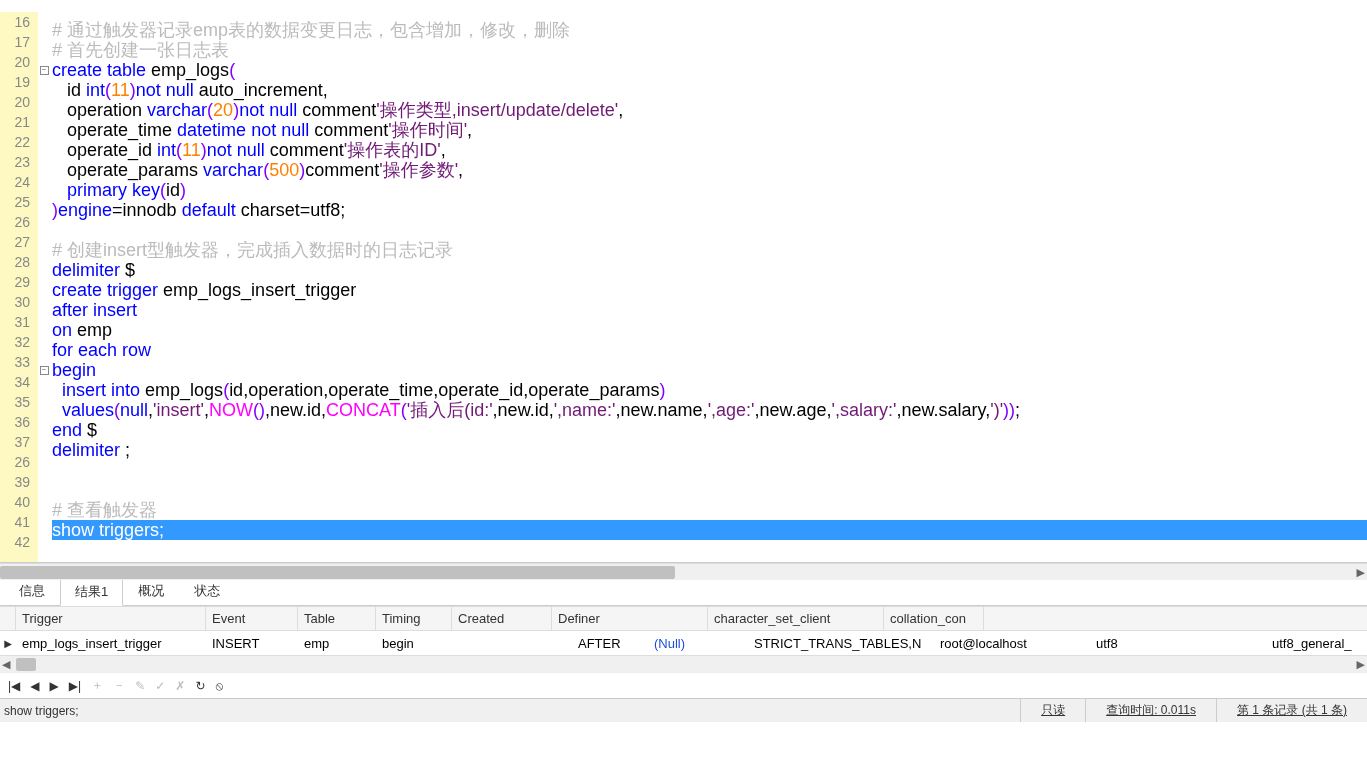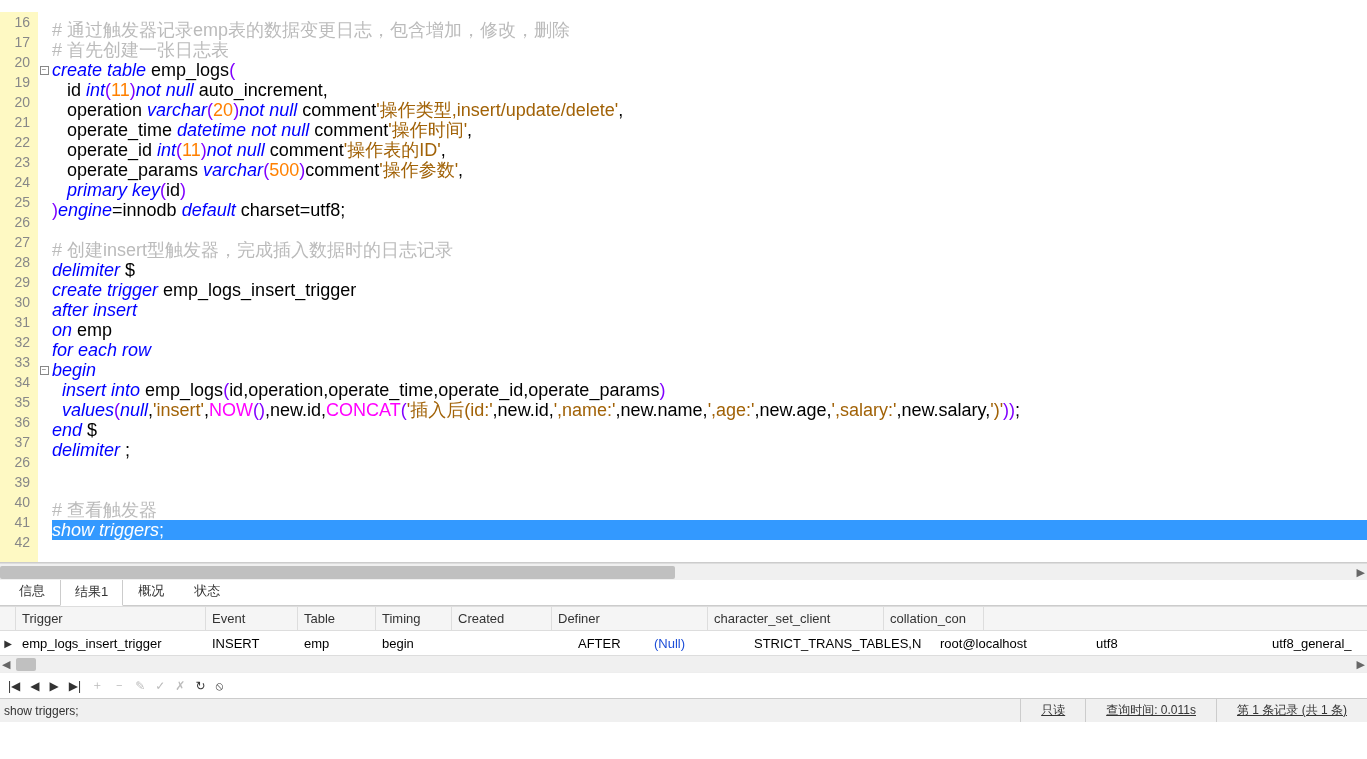--- a/index.html
+++ b/index.html
@@ -4,25 +4,25 @@
 <style>
 * { margin: 0; padding: 0; box-sizing: border-box; font-family: "Microsoft YaHei", "Segoe UI", sans-serif; }
 body { background: #fff; font-size: 13px; overflow: hidden; }
 .editor-area { height: 563px; display: flex; border-bottom: 1px solid #ccc; overflow: hidden; }
 .gutter { width: 38px; background: #fef9c3; text-align: right; padding-right: 8px; color: #888; font-family: Consolas, monospace; font-size: 14px; line-height: 20px; user-select: none; margin-top: 12px; }
 .fold-gutter { width: 12px; background: #fff; font-family: Consolas, monospace; font-size: 10px; line-height: 20px; color: #666; }
 .fold-gutter div { height: 20px; display: flex; align-items: center; justify-content: center; }
 .fold-box { width: 9px; height: 9px; border: 1px solid #888; display: inline-flex; align-items: center; justify-content: center; font-size: 8px; line-height: 1; }
 .code-area { flex: 1; font-family: Consolas, "Courier New", monospace; font-size: 18px; line-height: 20px; white-space: pre; overflow: hidden; padding-left: 2px; }
 .code-line { height: 20px; }
-.kw { color: #0000ff; font-style: italic; }
+.kw { color: #0000ff; }
 .fn { color: #ff00ff; }
 .num { color: #ff8000; }
 .par { color: #8000ff; }
-.str { color: #a16207; }
+.str { color: #701a75; }
 .cmt { color: #bbb; }
 .sel { background: #3399ff; color: #fff; }
 .sel .kw, .sel .fn, .sel .num, .sel .par, .sel .str { color: #fff; }
 .hscroll { height: 17px; background: #f0f0f0; border-top: 1px solid #ddd; position: relative; }
 .hscroll .thumb { position: absolute; left: 0; top: 2px; height: 13px; width: 675px; background: #c0c0c0; border-radius: 2px; }
 .hscroll .arrow-r { position: absolute; right: 2px; top: 2px; color: #666; font-size: 11px; }
 
 .tabs { height: 26px; display: flex; align-items: flex-end; background: #fff; padding-left: 4px; border-bottom: 1px solid #ccc; }
 .tab { padding: 4px 14px; font-size: 13px; color: #333; border: 1px solid transparent; cursor: pointer; }
 .tab.active { border: 1px solid #ccc; border-bottom: 1px solid #fff; background: #fff; margin-bottom: -1px; }

